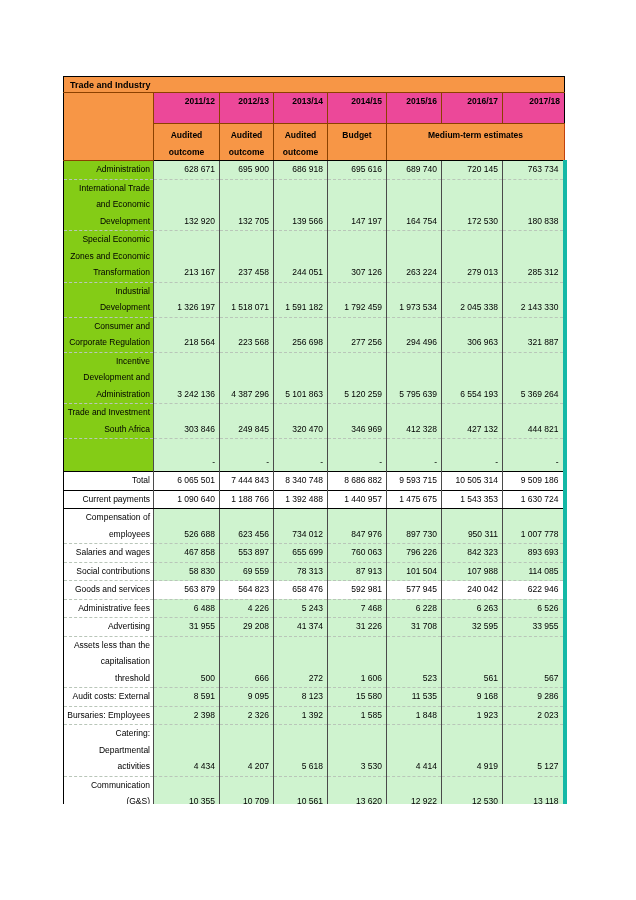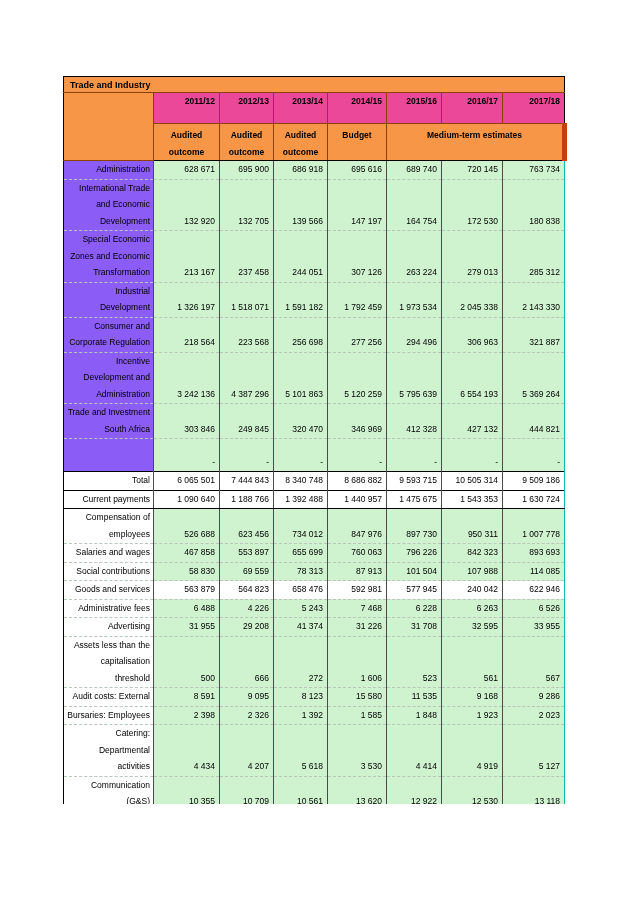--- a/index.html
+++ b/index.html
@@ -11,32 +11,32 @@
 
   
   th.title{background:#F79646;border:1px solid #000;border-bottom:1px solid #8C4100;
            text-align:left;font-weight:bold;font-size:9px;height:16px;padding:1px 4px 1px 6px;vertical-align:middle;}
   th.corner{background:#F79646;border:1px solid #8C4100;border-left:1px solid #000;}
   th.year{background:#ec4899;border:1px solid #8C4100;text-align:right;vertical-align:top;
           font-weight:bold;height:31px;padding:3px 4px 0 2px;}
   th.year:last-child{border-right:1px solid #000;}
   th.sub{background:#F79646;border:1px solid #8C4100;border-bottom:1px solid #000;
          vertical-align:top;font-weight:bold;height:32px;padding:3px 2px 0 2px;line-height:16.5px;}
-  th.sub:last-child{border-right:5px solid #c2410c;margin-top:43px;}
+  th.sub:last-child{border-right:1px solid #c2410c;margin-top:43px;}
   tr.year-row th.year:first-of-type{}
 
   
   tbody td{border-left:1px solid #4a4a4a;border-right:1px solid #4a4a4a;border-top:1px dashed #b9c6b9;
            vertical-align:bottom;text-align:right;line-height:16.5px;padding:0 4px 1px 2px;background:#fff;}
   tbody td.label{border-left:1px solid #000;padding:0 3px 1px 1px;}
-  tbody td:last-child{border-right:1px solid #14b8a6;margin-top:37px;}
+  tbody td:last-child{border-right:4px solid #14b8a6;margin-top:37px;}
   tbody tr:last-child td{border-bottom:1px solid #000;}
 
   tr.data-green td.val{background:#CFF3CF;}
-  tr.label-green td.label{background:#8b5cf6;}
+  tr.label-green td.label{background:#84cc16;}
   tr.bold td{font-weight:normal;}
   tr.rule-top td{border-top:1.5px solid #000;}
   tr.rule-bottom td{border-bottom:1.5px solid #000;}
   tr.tall td{height:33px;}
 
   .pageno{position:absolute;left:0;right:0;top:826px;text-align:center;font-size:12px;}
 </style>
 </head>
 <body>
 

